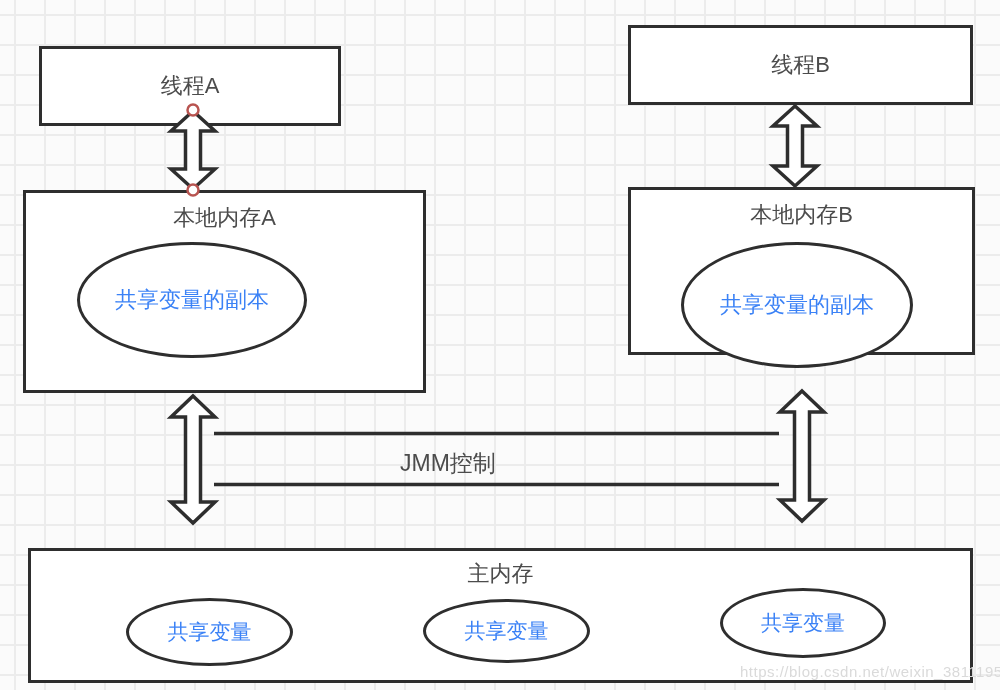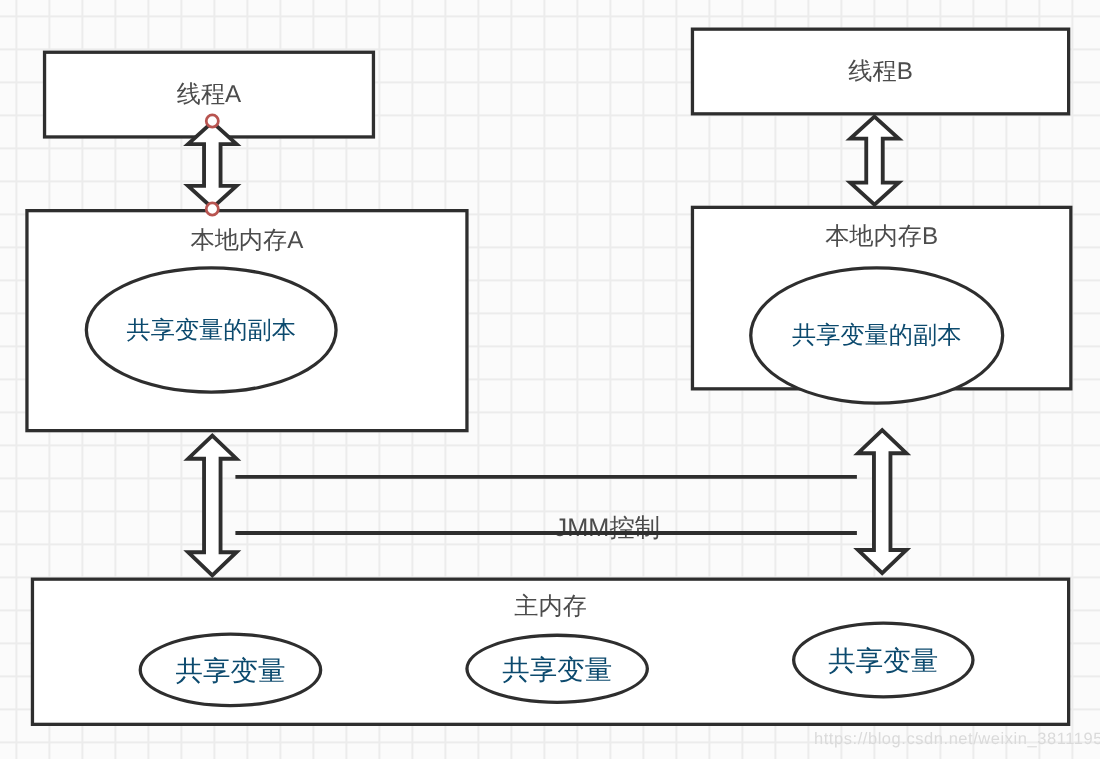--- a/index.html
+++ b/index.html
@@ -44,39 +44,38 @@
   .ellipse {
     position: absolute;
     box-sizing: border-box;
     border: 3px solid #2e2e2e;
     border-radius: 50%;
     background: #ffffff;
     display: flex;
     align-items: center;
     justify-content: center;
     font-size: 22px;
-    color: #0c4a6e;
+    color: #3b82f6;
   }
-  .ellipse.small { font-size: 25px; }
+  .ellipse.small { font-size: 21px; }
   .svg-overlay {
     position: absolute;
     left: 0; top: 0;
     width: 1000px;
     height: 690px;
     pointer-events: none;
   }
   .jmm-label {
     position: absolute;
     left: 400px;
     top: 448px;
     width: 200px;
-    text-align: right;
+    text-align: left;
     font-size: 23px;
     color: #4c4c4c;
-    margin-top: 16px;
   }
   .watermark {
     position: absolute;
     left: 740px;
     top: 663px;
     width: 252px;
     text-align: right;
     font-size: 15px;
     color: #dadada;
     letter-spacing: 0.5px;
@@ -103,21 +102,21 @@
     </div>
   </div>
 
   <div class="node titled" style="left:628px; top:187px; width:347px; height:168px;">
     <span class="node-title">本地内存B</span>
     <div class="ellipse" style="left:50px; top:52px; width:232px; height:126px;">
       <span>共享变量的副本</span>
     </div>
   </div>
 
-  <div class="node titled" style="left:28px; top:525px; width:945px; height:135px;">
+  <div class="node titled" style="left:28px; top:548px; width:945px; height:135px;">
     <span class="node-title" style="margin-top:8px;">主内存</span>
     <div class="ellipse small" style="left:95px; top:47px; width:167px; height:68px;">
       <span>共享变量</span>
     </div>
     <div class="ellipse small" style="left:392px; top:48px; width:167px; height:64px;">
       <span>共享变量</span>
     </div>
     <div class="ellipse small" style="left:689px; top:37px; width:166px; height:70px;">
       <span>共享变量</span>
     </div>

